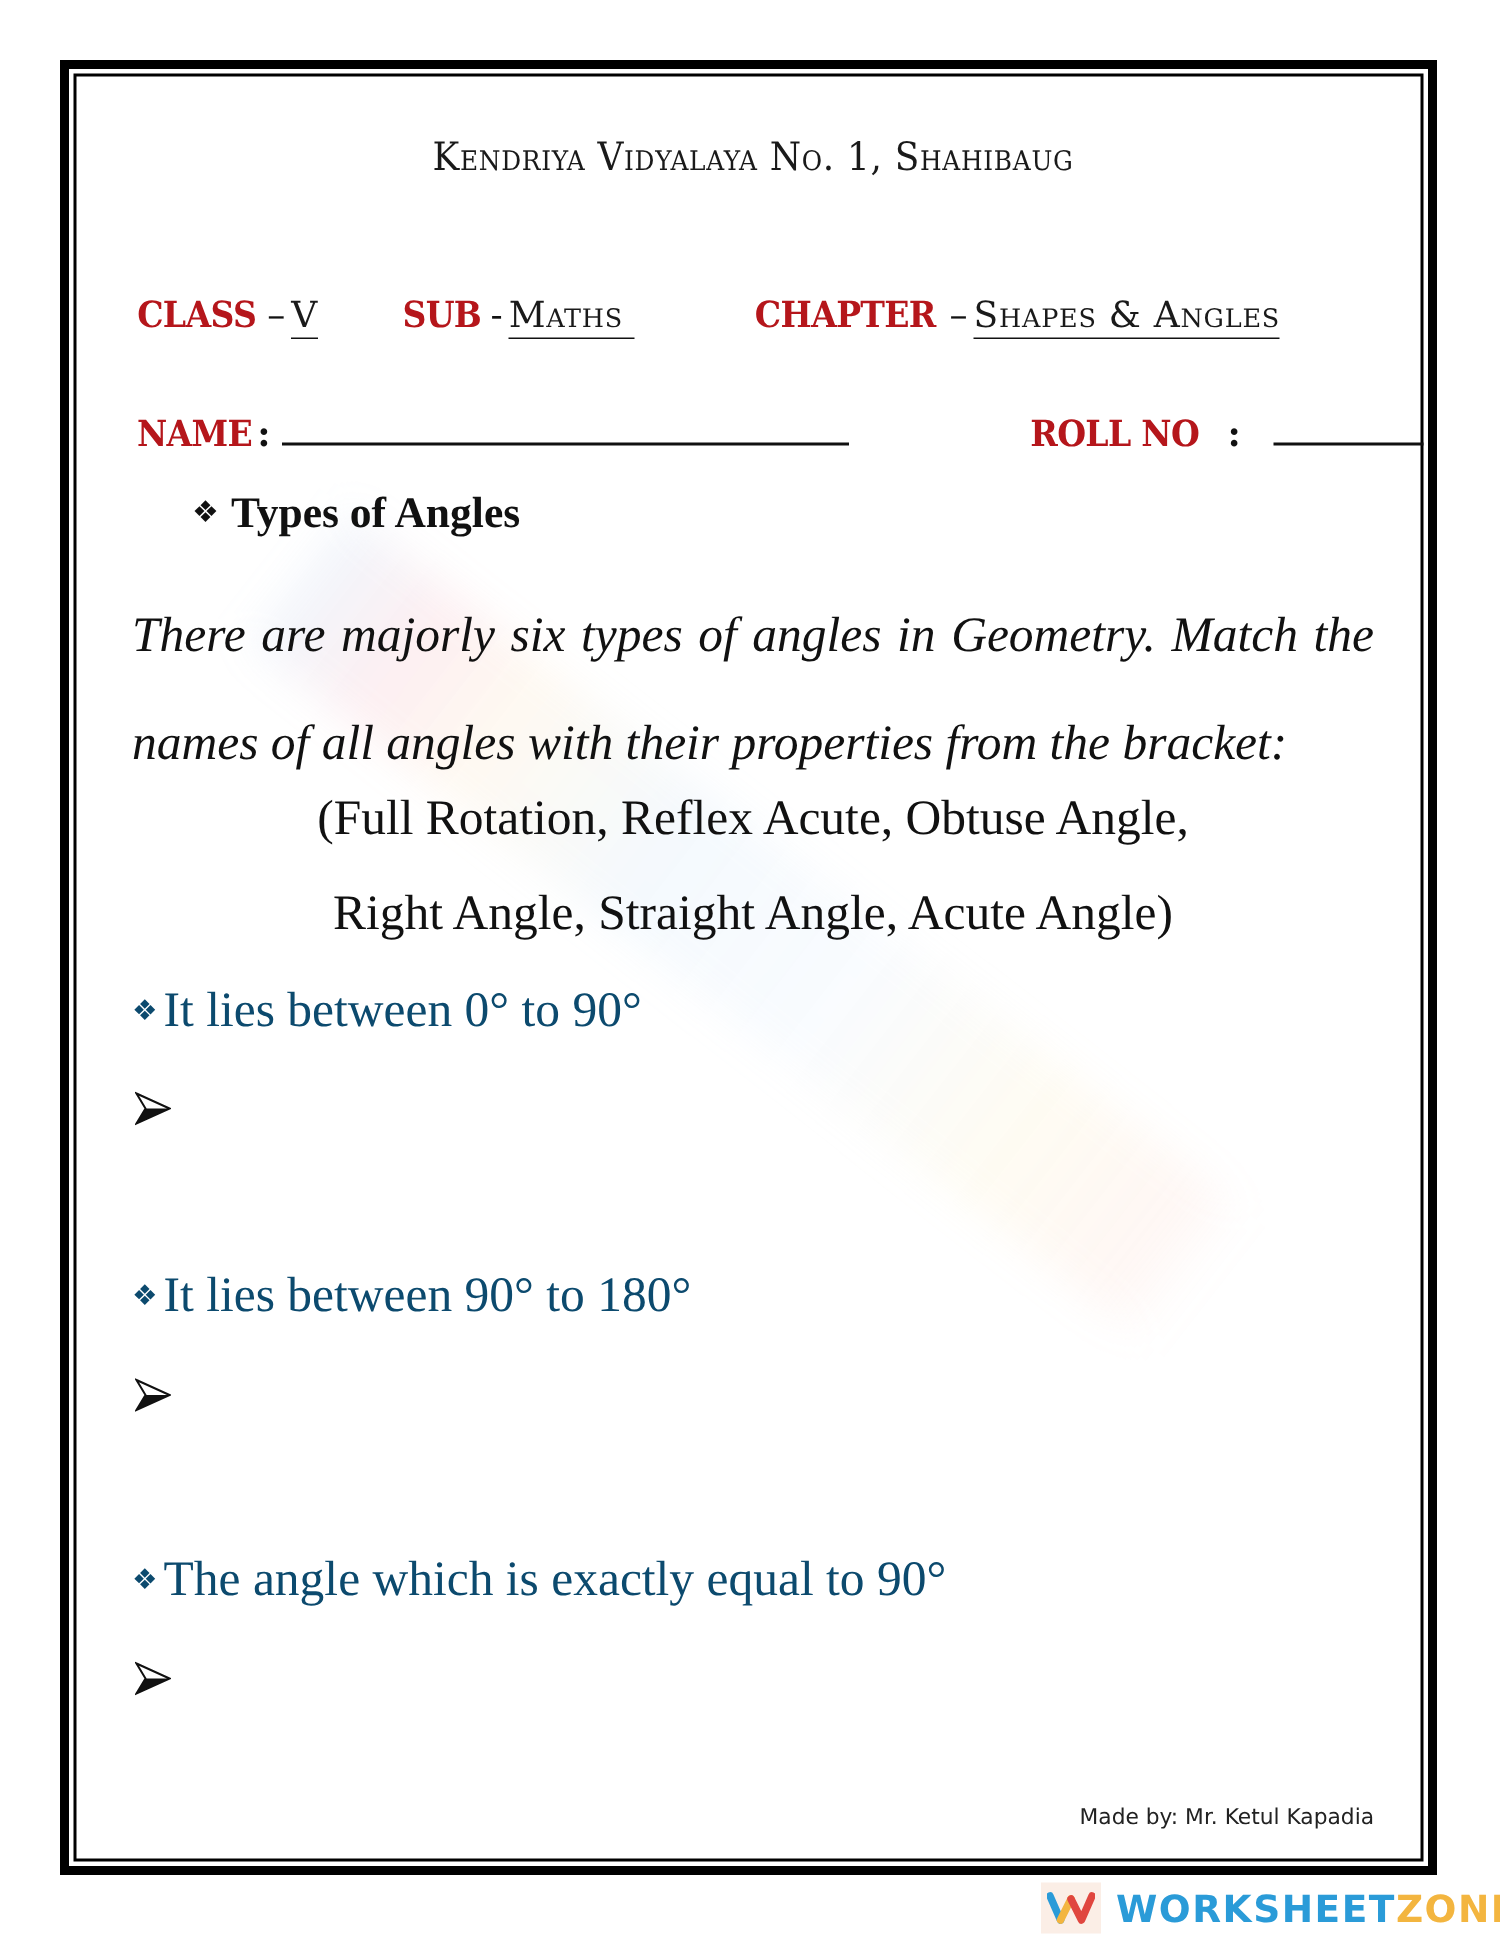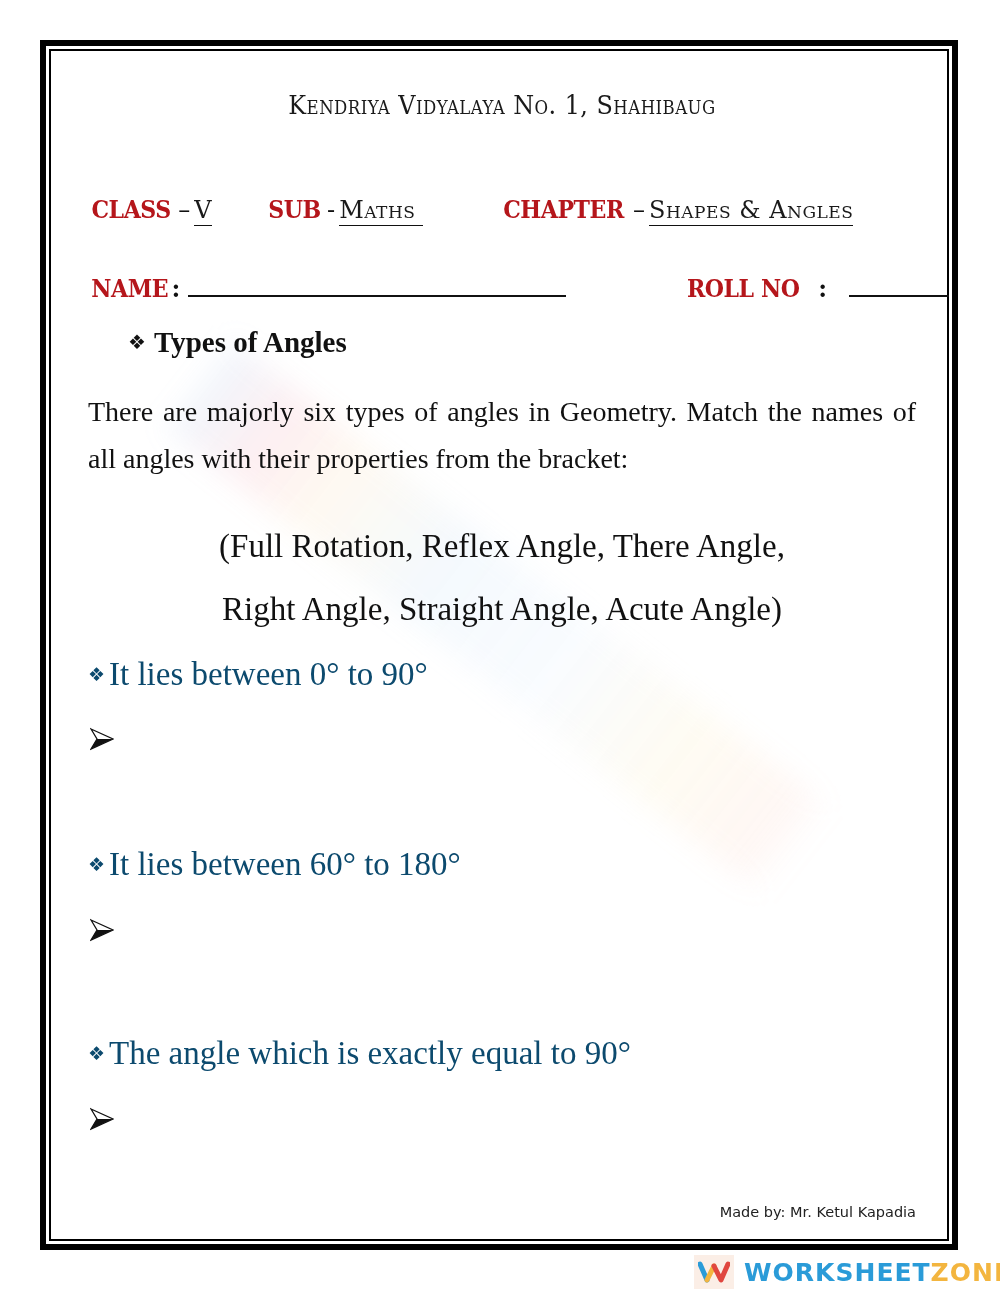--- a/index.html
+++ b/index.html
@@ -151,25 +151,26 @@
       font-size: 20px;
       margin-right: 8px;
       vertical-align: 3px;
     }
     .paragraph {
       position: absolute;
       left: 0;
       top: 388px;
       width: 828px;
       font-family: "Liberation Serif", serif;
-      font-size: 28px;
-      line-height: 47px;
+      font-size: 33px;
+      line-height: 72px;
       text-align: justify;
       text-align-last: left;
       color: #111;
+      font-style: italic;
     }
     .bracket-list {
       position: absolute;
       left: 0;
       top: 515px;
       width: 828px;
       text-align: center;
       font-family: "Liberation Serif", serif;
       font-size: 33px;
       line-height: 63px;
@@ -274,36 +275,36 @@
     </div>
   </div>
 
   <div class="section-heading">
     <span class="bullet-diamond">❖</span><span>Types of Angles</span>
   </div>
 
   <div class="paragraph">There are majorly six types of angles in Geometry. Match the names of all angles with their properties from the bracket:</div>
 
   <div class="bracket-list">
-    <div>(Full Rotation, Reflex Angle, There Angle,</div>
+    <div>(Full Rotation, Reflex Acute, Obtuse Angle,</div>
     <div>Right Angle, Straight Angle, Acute Angle)</div>
   </div>
 
   <div class="question" style="top:656px;">
     <span class="bullet-diamond">❖</span><span>It lies between 0° to 90°</span>
   </div>
   <div class="answer-arrow" style="top:727px;">
     <svg width="24" height="24" viewBox="0 0 24 24">
       <path d="M1 2 L23 12 L1 22 L7 12 Z" fill="#fff" stroke="#111" stroke-width="1.3"></path>
       <path d="M7 12 L23 12 L1 22 Z" fill="#111"></path>
     </svg>
   </div>
 
   <div class="question" style="top:846px;">
-    <span class="bullet-diamond">❖</span><span>It lies between 60° to 180°</span>
+    <span class="bullet-diamond">❖</span><span>It lies between 90° to 180°</span>
   </div>
   <div class="answer-arrow" style="top:918px;">
     <svg width="24" height="24" viewBox="0 0 24 24">
       <path d="M1 2 L23 12 L1 22 L7 12 Z" fill="#fff" stroke="#111" stroke-width="1.3"></path>
       <path d="M7 12 L23 12 L1 22 Z" fill="#111"></path>
     </svg>
   </div>
 
   <div class="question" style="top:1035px;">
     <span class="bullet-diamond">❖</span><span>The angle which is exactly equal to 90°</span>

